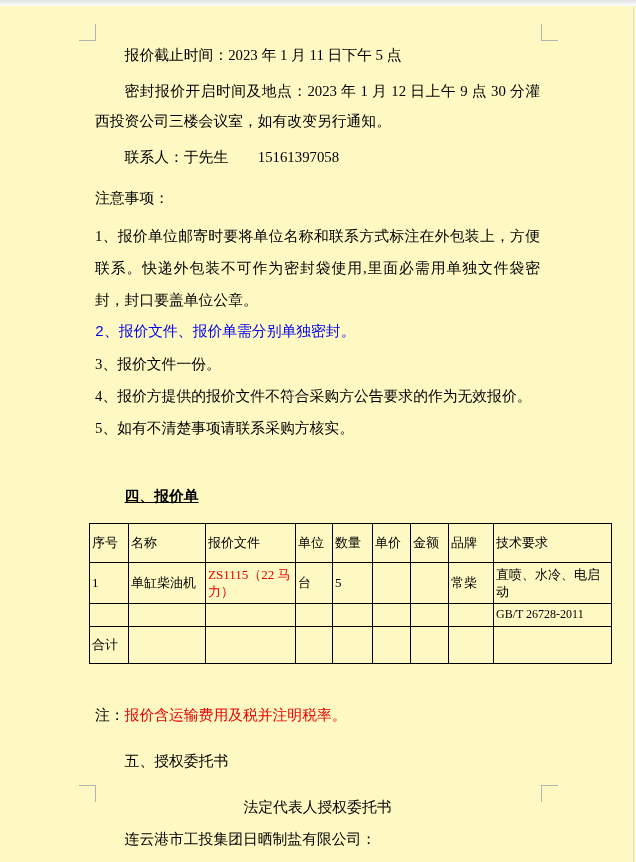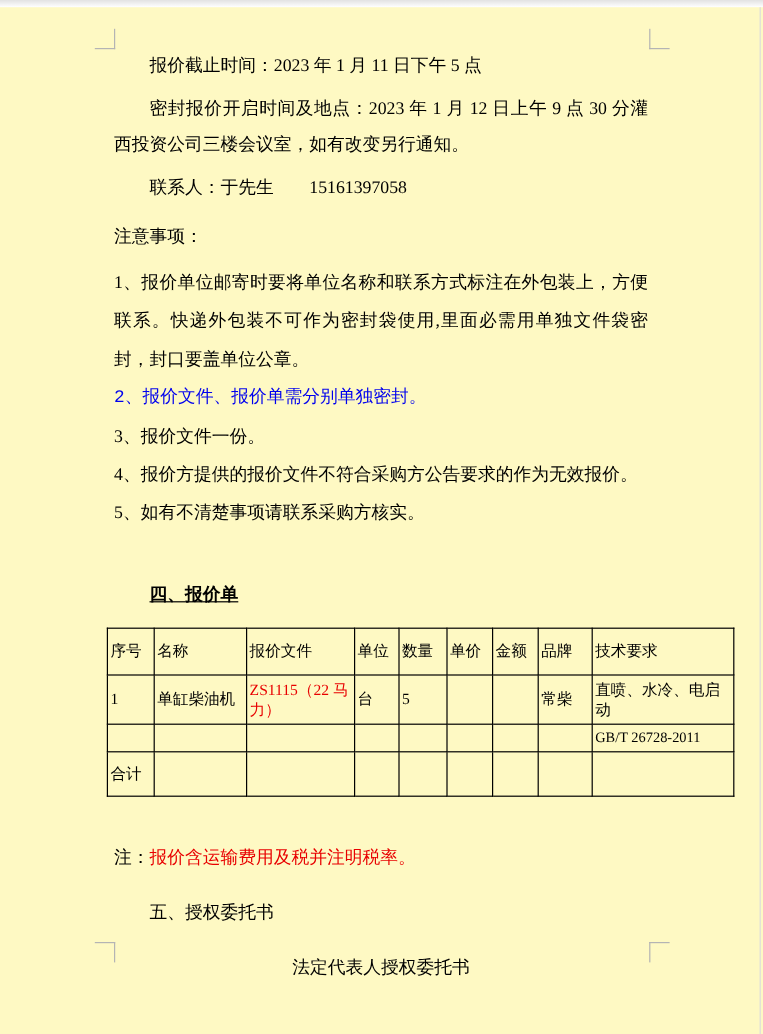--- a/index.html
+++ b/index.html
@@ -126,15 +126,16 @@
         <td></td>
         <td></td>
       </tr>
     </tbody>
       </table>
 
     <p class="note-line"><span>注：</span><span class="text-red">报价含运输费用及税并注明税率。</span></p>
 
     <p class="auth-heading">五、授权委托书</p>
     <p class="auth-title">法定代表人授权委托书</p>
+    <p class="auth-salutation">连云港市工投集团日晒制盐有限公司：</p>
 
   </div>
 </div>
 
 </body></html>

